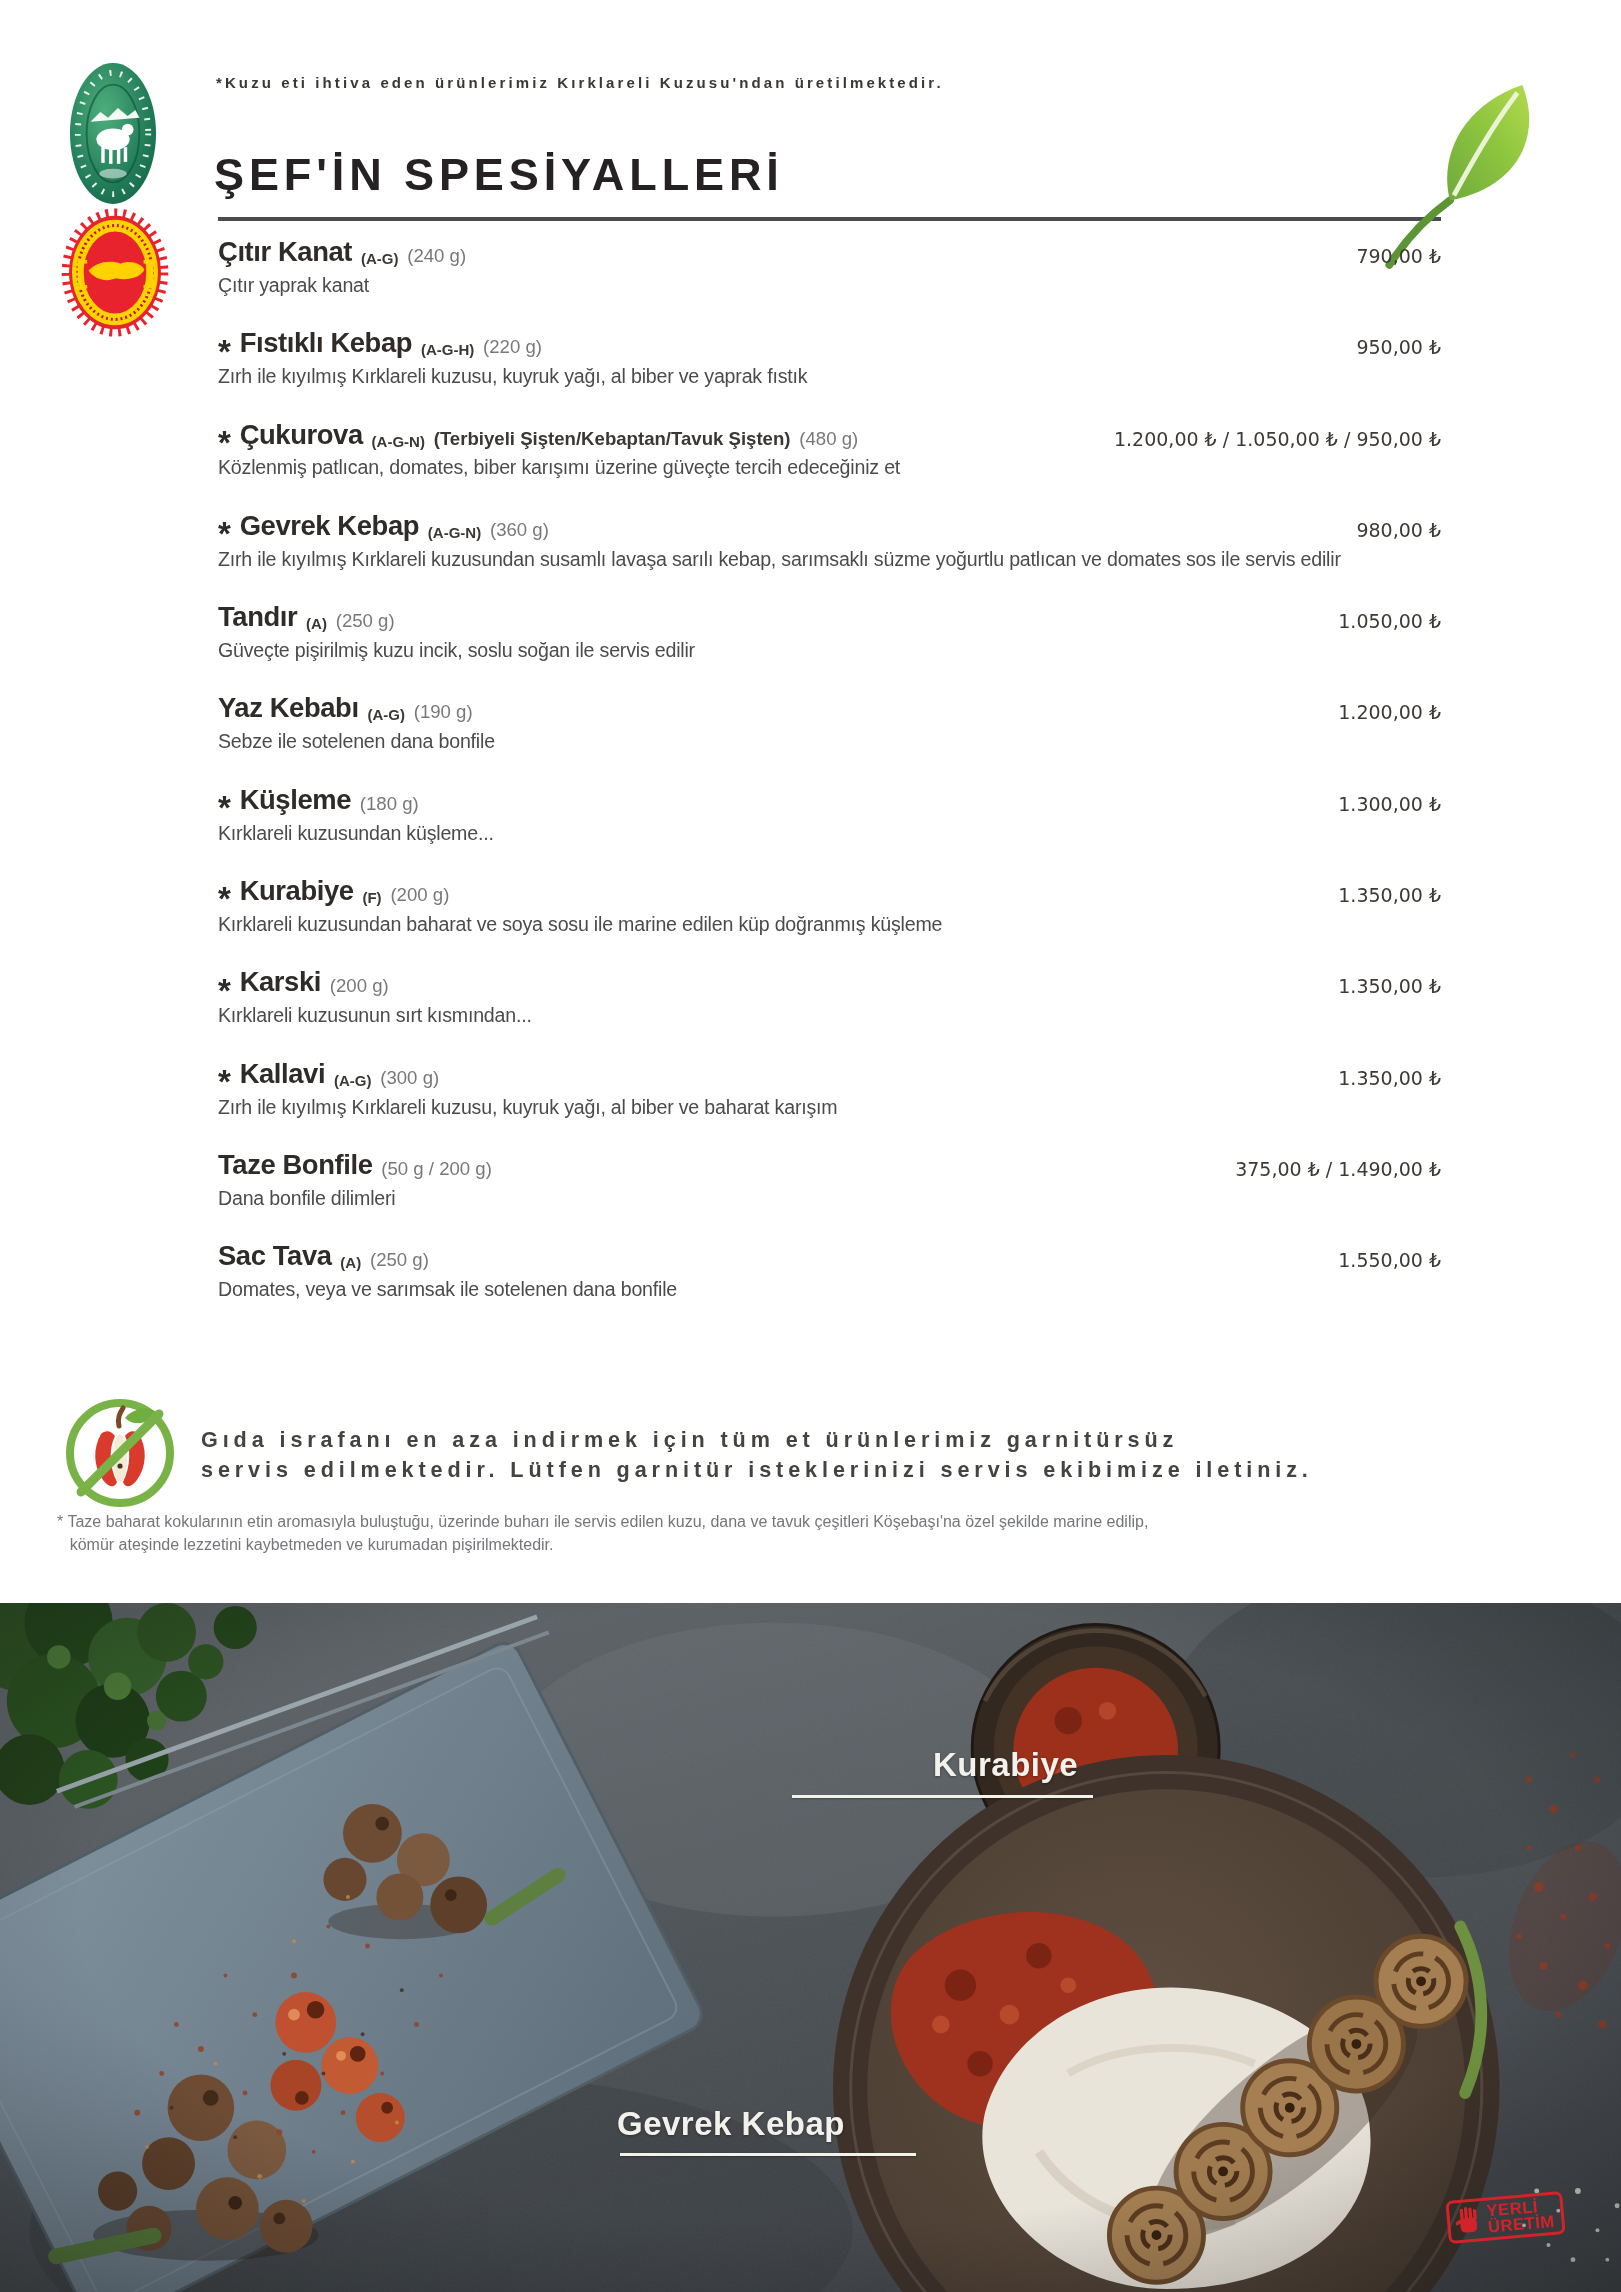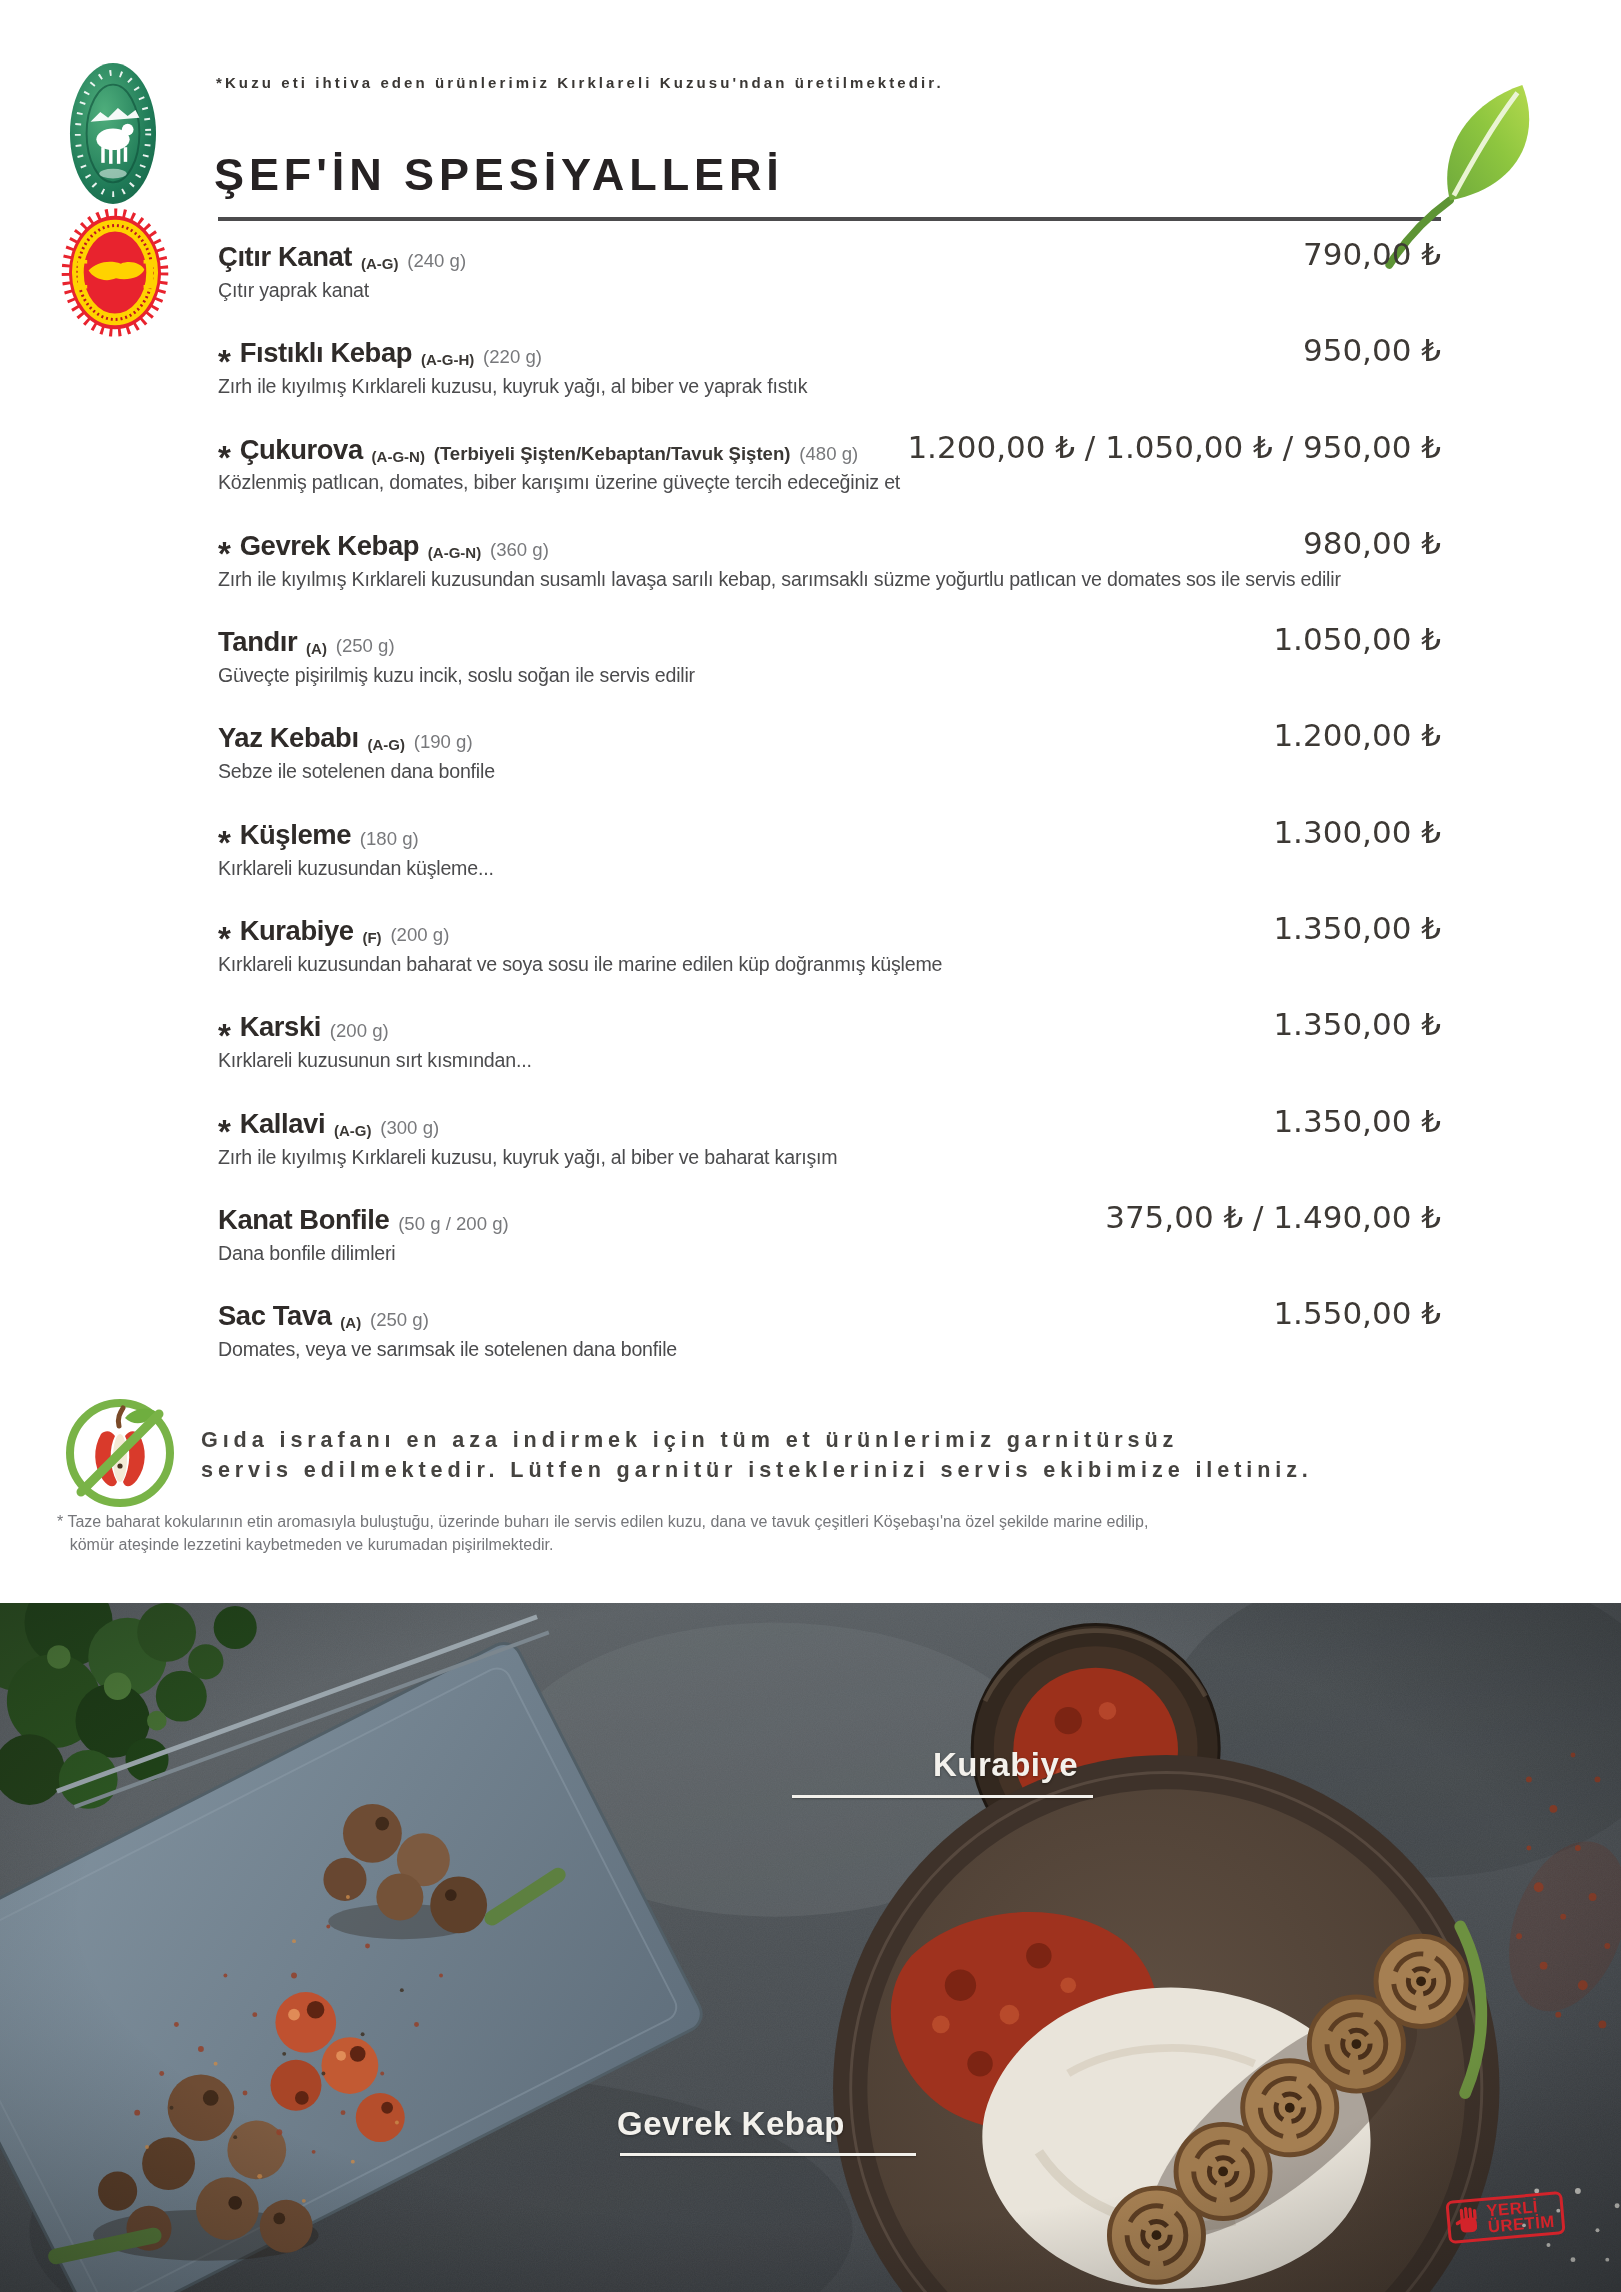--- a/index.html
+++ b/index.html
@@ -18,21 +18,21 @@
 
   
   .menu{position:absolute;left:218px;top:236px;width:1223px;}
   .item{margin-bottom:28px;}
   .line1{display:flex;align-items:flex-end;gap:8.8px;}
   .star{font-size:33px;font-weight:700;line-height:19.6px;position:relative;top:2.9px;color:#2f2b29;}
   .iname{font-size:27.4px;font-weight:700;letter-spacing:-0.4px;color:#2f2b29;white-space:nowrap;line-height:31px;}
   .allerg{font-size:15px;font-weight:700;color:#3a3734;white-space:nowrap;}
   .inote{font-size:18.6px;font-weight:700;color:#3a3734;white-space:nowrap;}
   .iweight{font-size:18.6px;font-weight:400;color:#77787b;white-space:nowrap;}
-  .iprice{margin-left:auto;font-size:31px;font-weight:400;color:#3d3935;white-space:nowrap;
+  .iprice{margin-left:auto;font-size:19px;font-weight:400;color:#3d3935;white-space:nowrap;
           font-family:"DejaVu Sans","Liberation Sans",sans-serif;}
   .idesc{margin-top:4.9px;font-size:19.6px;line-height:27.4px;color:#4b4b4d;letter-spacing:-0.2px;max-width:1127px;}
 
   
   .waste-icon{position:absolute;left:63px;top:1396px;width:114px;height:114px;}
   .waste-text{position:absolute;left:201px;top:1425px;font-size:21.6px;font-weight:700;
               letter-spacing:4.9px;line-height:30px;color:#454340;}
 
   
   .footnotes{position:absolute;left:57px;top:1511px;font-size:16px;line-height:22.5px;}
@@ -230,21 +230,21 @@
 
         <span class="iweight">(300 g)</span>
         <span class="iprice">1.350,00 ₺</span>
       </div>
       <div class="idesc">Zırh ile kıyılmış Kırklareli kuzusu, kuyruk yağı, al biber ve baharat karışım</div>
     </div>
 
     <div class="item">
       <div class="line1">
 
-        <span class="iname">Kanat Bonfile</span>
+        <span class="iname">Taze Bonfile</span>
 
         <span class="iweight">(50 g / 200 g)</span>
         <span class="iprice">375,00 ₺ / 1.490,00 ₺</span>
       </div>
       <div class="idesc">Dana bonfile dilimleri</div>
     </div>
 
     <div class="item">
       <div class="line1">
 

